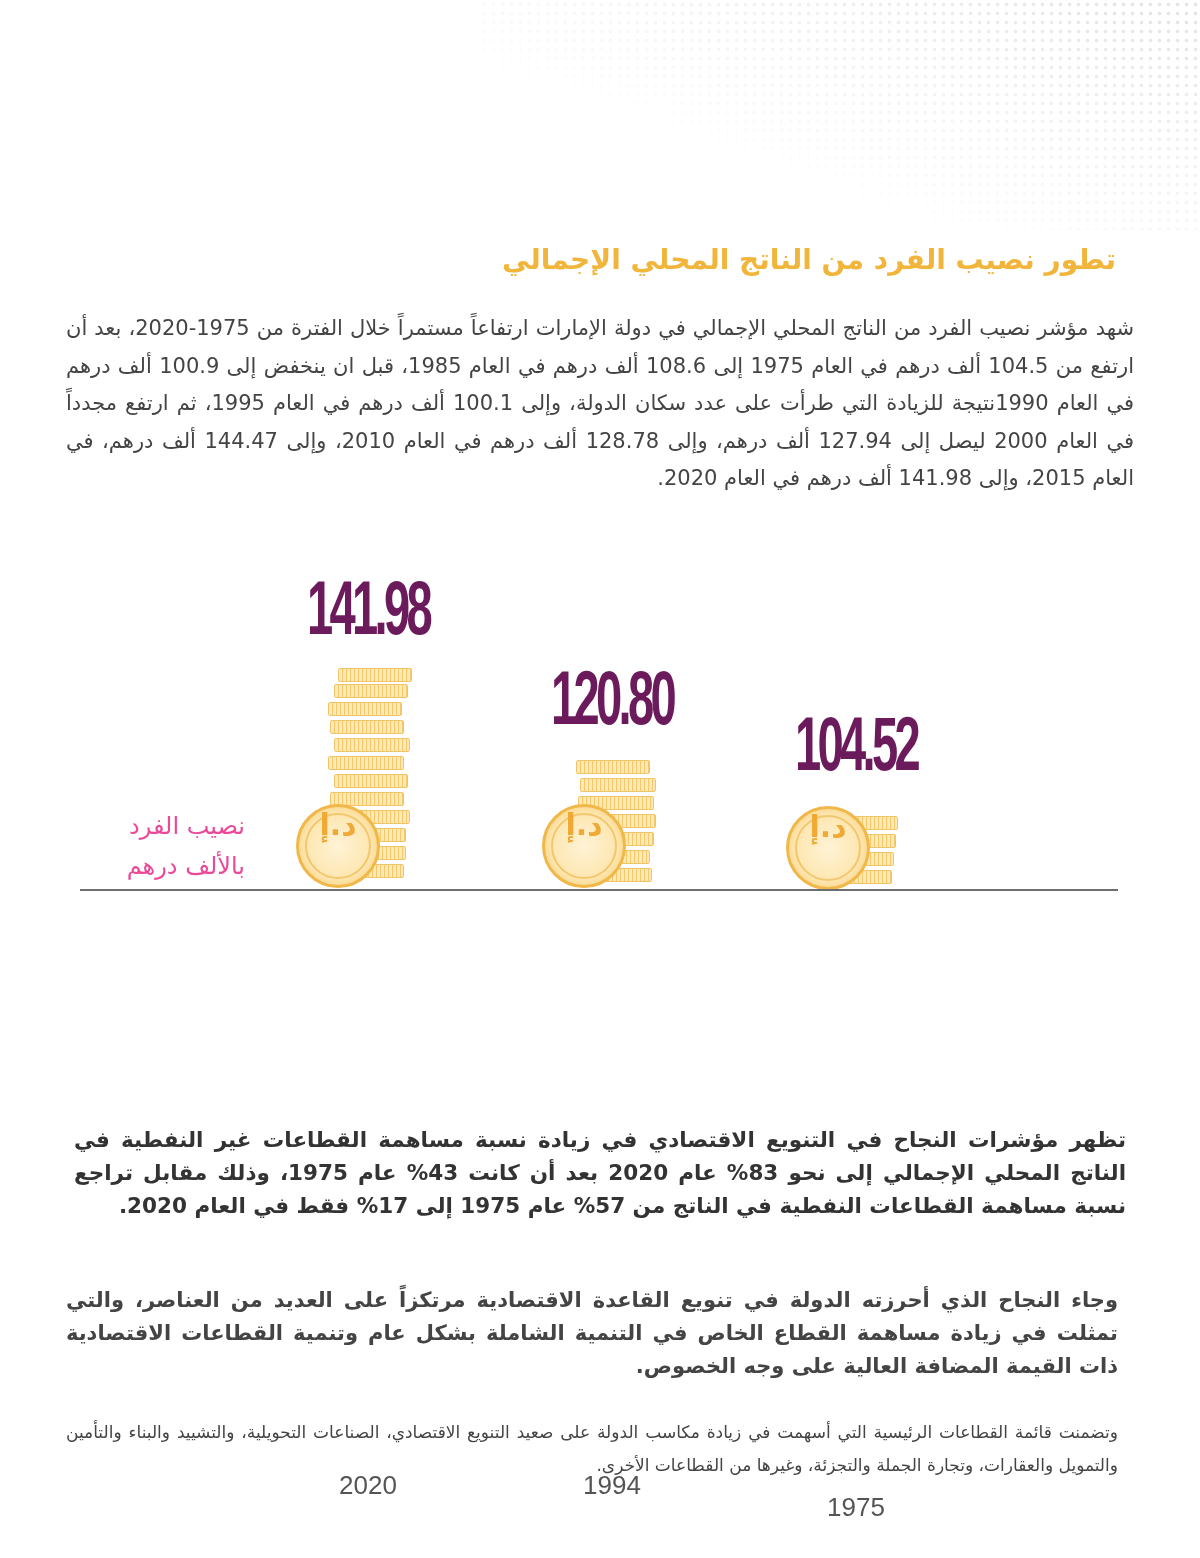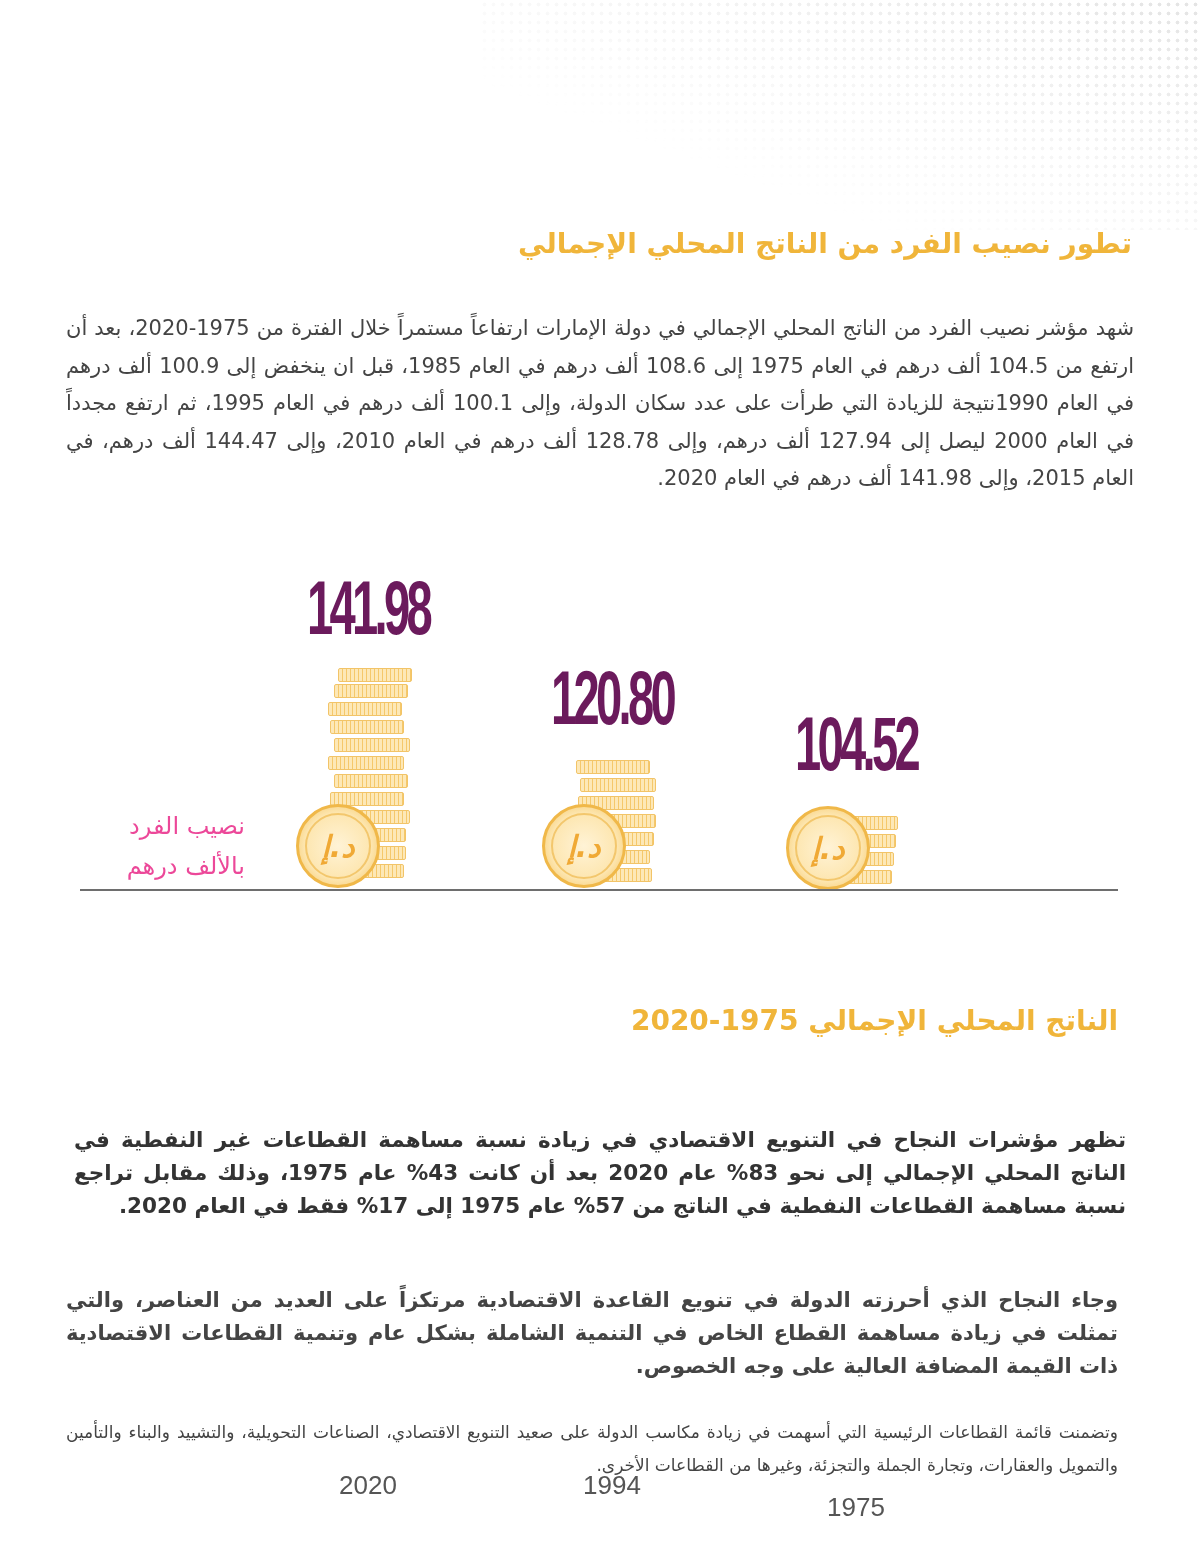--- a/index.html
+++ b/index.html
@@ -46,36 +46,36 @@
   }
   .coin-layer {
     position: absolute; height: 14px; border: 1.5px solid #f2c468; border-radius: 2px;
     background: repeating-linear-gradient(90deg, #fde8b7 0 3px, #f5c86a 3px 4px);
     box-sizing: border-box;
   }
   .coin {
     position: absolute; width: 84px; height: 84px; border-radius: 50%;
     background: radial-gradient(circle, #fff3d6 0%, #fde6b0 60%, #f3c15a 100%);
     border: 3px solid #f0b849; box-sizing: border-box;
-    display: flex; align-items: center; justify-content: center; font-style: italic;
+    display: flex; justify-content: center;
   }
   .coin::before {
     content: ""; position: absolute; inset: 6px; border-radius: 50%; border: 2px solid #f3c76d;
   }
   .coin span {
     color: #f0a935; font-size: 30px; font-weight: bold; direction: rtl; position: relative;
   }
   .chart-area { position: absolute; top: 560px; left: 0; width: 1200px; height: 400px; }
 </style>
 </head>
 <body>
 
 <div class="halftone"></div>
 
-<h2 id="h1" class="heading" style="margin:0;">تطور نصيب الفرد من الناتج المحلي الإجمالي</h2>
+<h2 id="h1" class="heading" style="margin:16px;">تطور نصيب الفرد من الناتج المحلي الإجمالي</h2>
 
 <p id="p1" class="para rtl" style="margin:0;">شهد مؤشر نصيب الفرد من الناتج المحلي الإجمالي في دولة الإمارات ارتفاعاً مستمراً خلال الفترة من 1975-2020، بعد أن ارتفع من 104.5 ألف درهم في العام 1975 إلى 108.6 ألف درهم في العام 1985، قبل ان ينخفض إلى 100.9 ألف درهم في العام 1990نتيجة للزيادة التي طرأت على عدد سكان الدولة، وإلى 100.1 ألف درهم في العام 1995، ثم ارتفع مجدداً في العام 2000 ليصل إلى 127.94 ألف درهم، وإلى 128.78 ألف درهم في العام 2010، وإلى 144.47 ألف درهم، في العام 2015، وإلى 141.98 ألف درهم في العام 2020.</p>
 
 <div class="chart-area">
 
   <div class="value" style="top:4px; left:218px;">141.98</div>
   <div style="position:absolute; left:296px; top:108px; width:130px; height:222px;">
     <div class="coin-layer" style="left:42px; top:0px; width:74px;"></div>
     <div class="coin-layer" style="left:38px; top:16px; width:74px;"></div>
     <div class="coin-layer" style="left:32px; top:34px; width:74px;"></div>
@@ -123,18 +123,17 @@
 </div>
 
 <div class="legend">
   <div>نصيب الفرد</div>
   <div>بالألف درهم</div>
 </div>
 
 <div class="axis"></div>
 
 <div id="h2" class="heading">
-  <div>الناتج المحلي الإجمالي 1975-2020</div>
 </div>
 
 <p id="p2" class="para rtl" style="margin:8px;">تظهر مؤشرات النجاح في التنويع الاقتصادي في زيادة نسبة مساهمة القطاعات غير النفطية في الناتج المحلي الإجمالي إلى نحو 83% عام 2020 بعد أن كانت 43% عام 1975، وذلك مقابل تراجع نسبة مساهمة القطاعات النفطية في الناتج من 57% عام 1975 إلى 17% فقط في العام 2020.</p>
 <p id="p3" class="para rtl" style="margin:0;font-weight:bold;">وجاء النجاح الذي أحرزته الدولة في تنويع القاعدة الاقتصادية مرتكزاً على العديد من العناصر، والتي تمثلت في زيادة مساهمة القطاع الخاص في التنمية الشاملة بشكل عام وتنمية القطاعات الاقتصادية ذات القيمة المضافة العالية على وجه الخصوص.</p>
 <p id="p4" class="para rtl" style="margin:0;">وتضمنت قائمة القطاعات الرئيسية التي أسهمت في زيادة مكاسب الدولة على صعيد التنويع الاقتصادي، الصناعات التحويلية، والتشييد والبناء والتأمين والتمويل والعقارات، وتجارة الجملة والتجزئة، وغيرها من القطاعات الأخرى.</p>
 
 </body></html>

